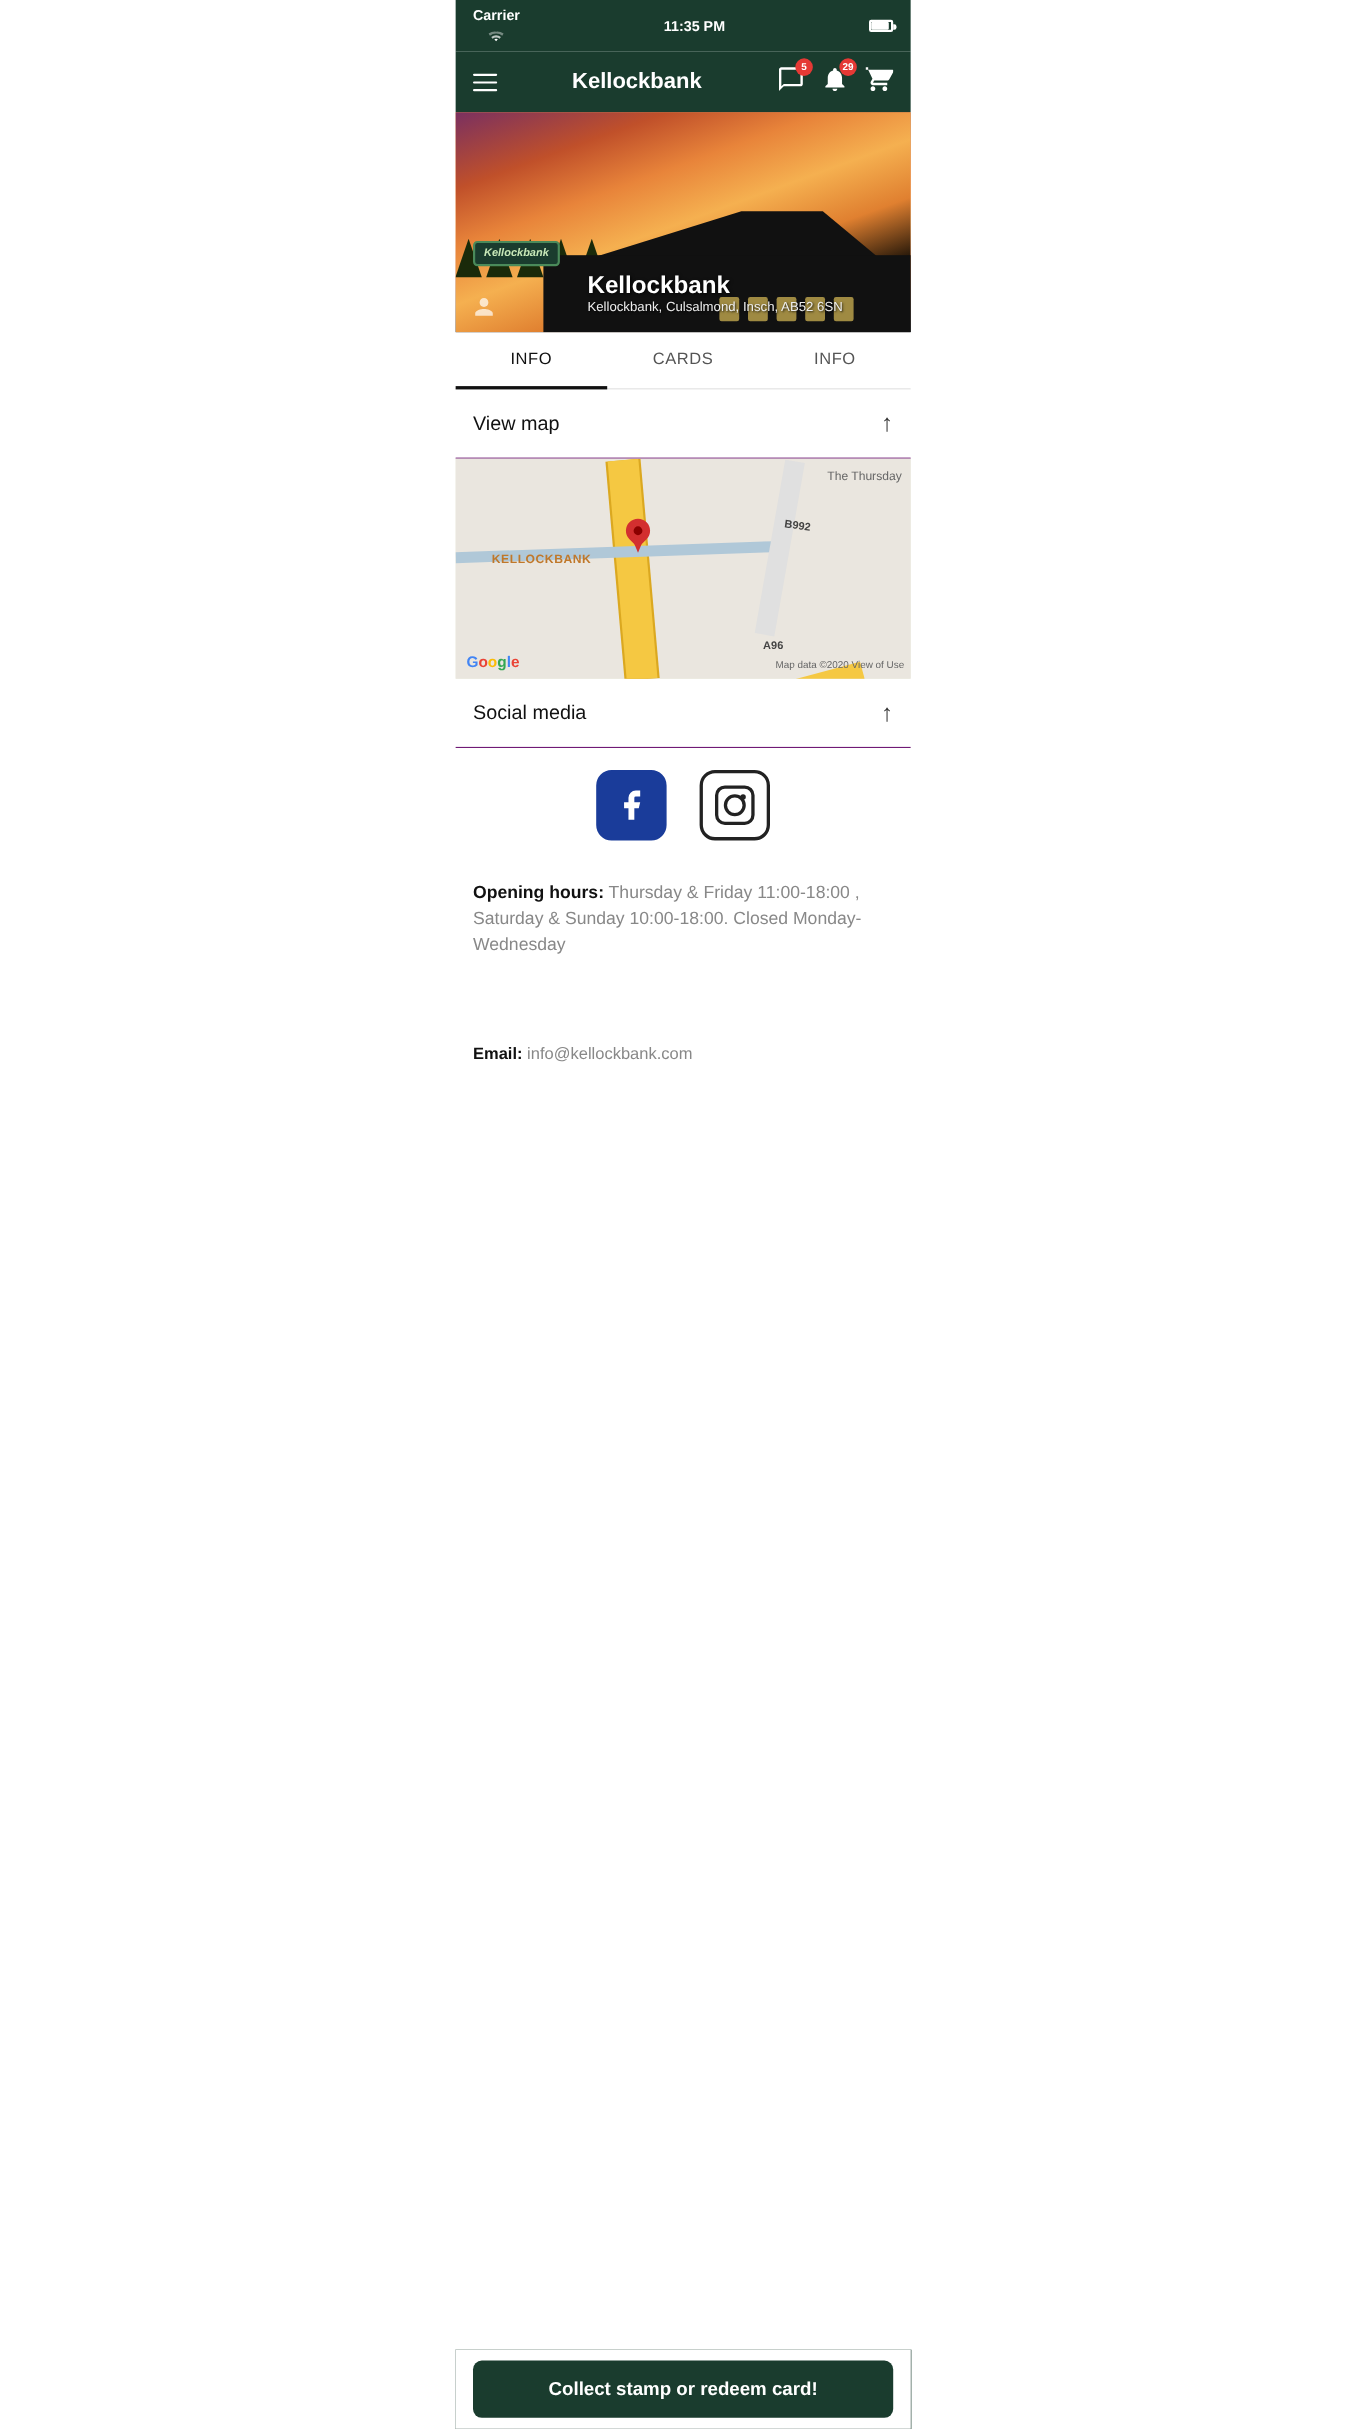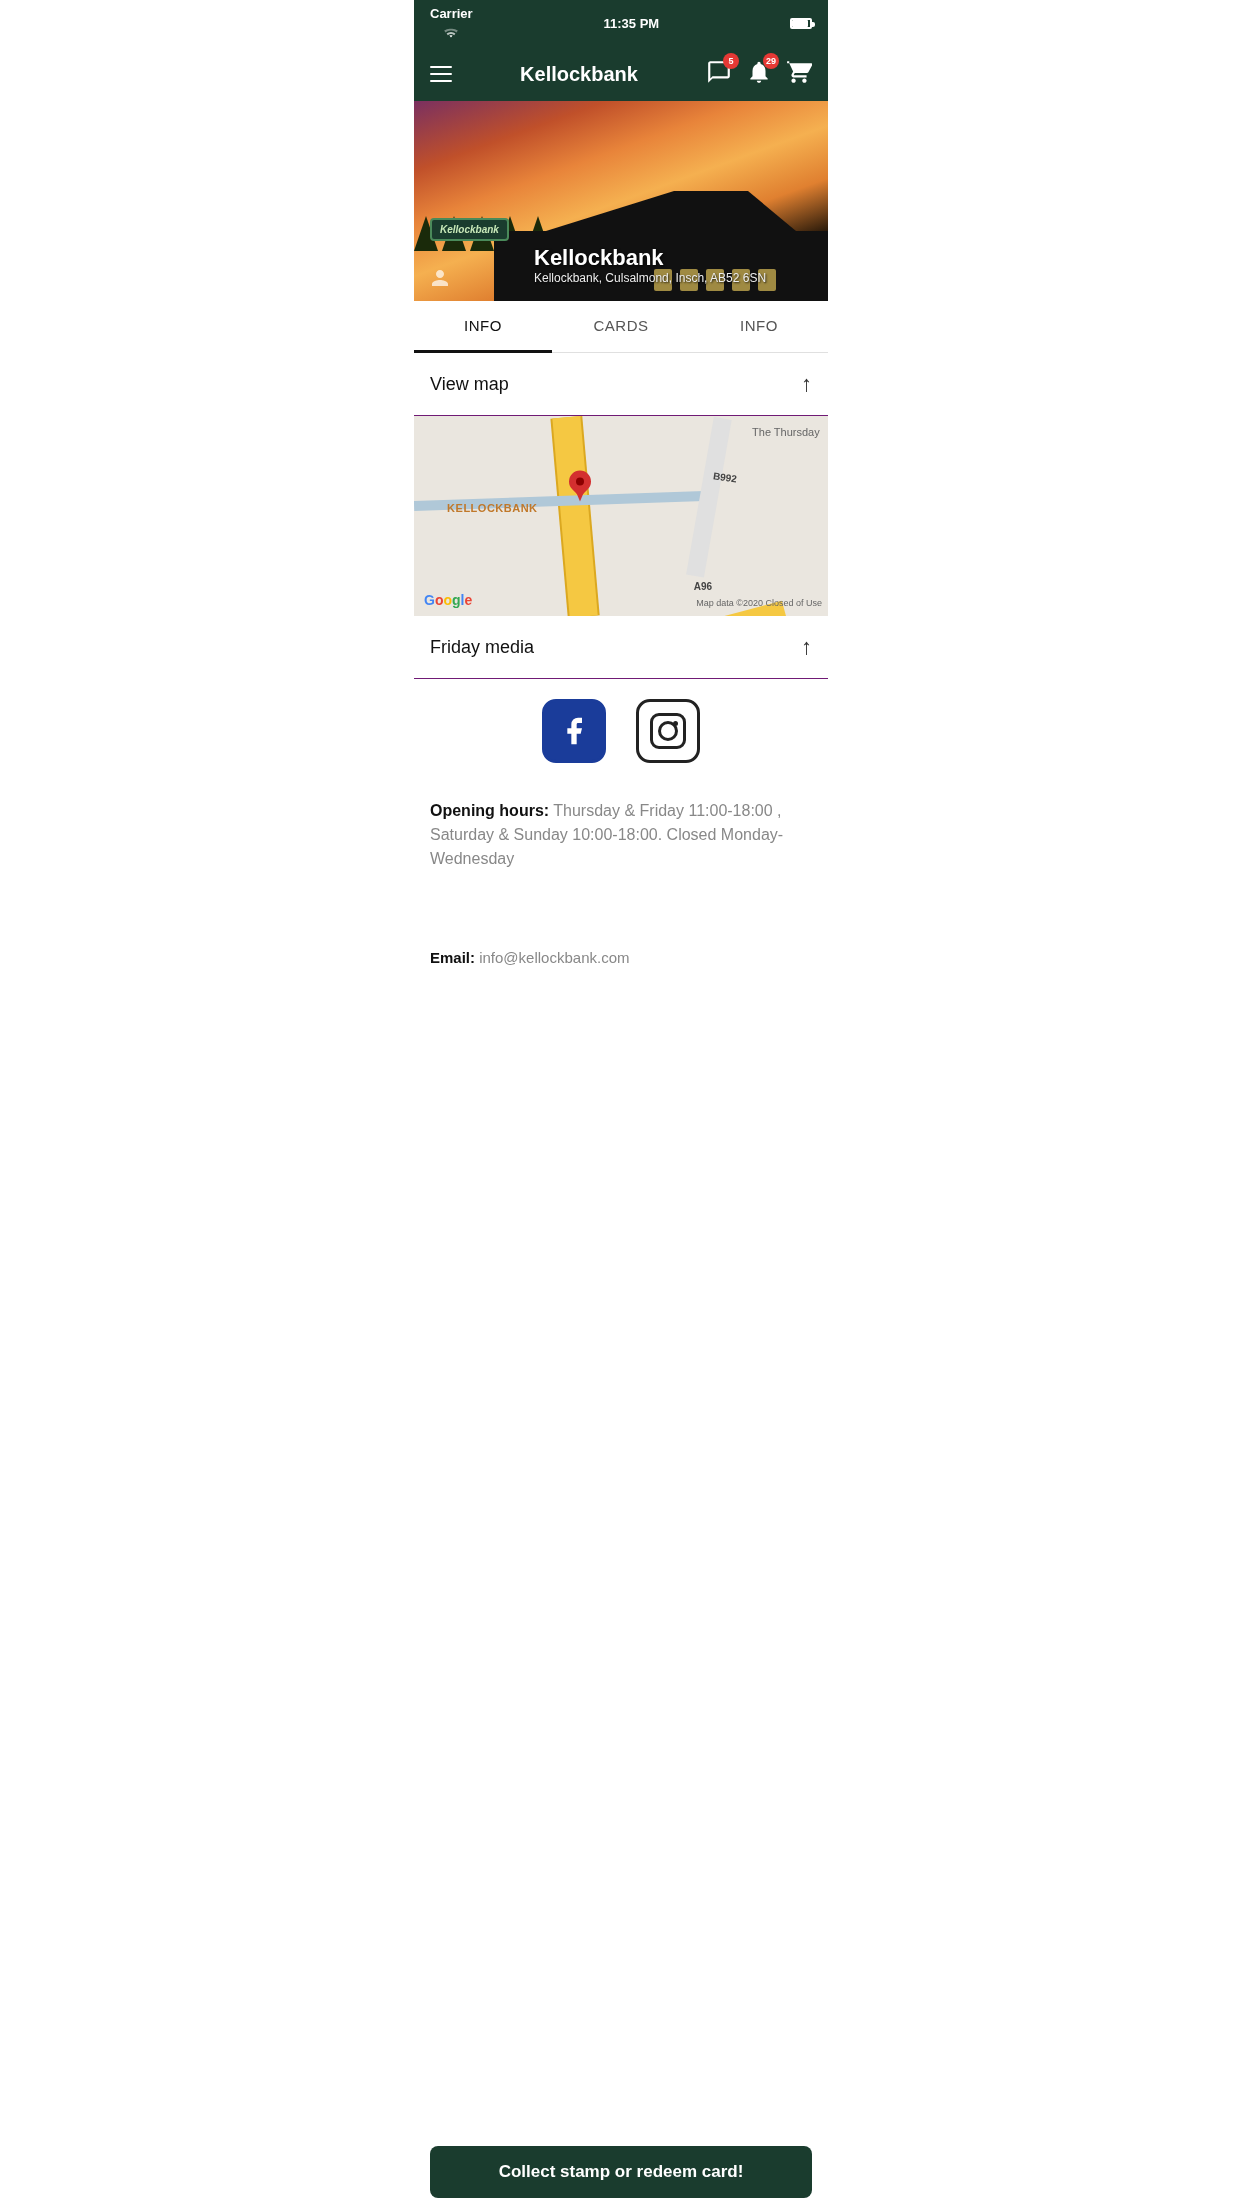--- a/index.html
+++ b/index.html
@@ -571,26 +571,26 @@
 
   <div class="google-logo">
     <span class="g-letter g-b">G</span>
       <span class="g-letter g-r">o</span>
       <span class="g-letter g-y">o</span>
       <span class="g-letter g-g">g</span>
       <span class="g-letter g-l">l</span>
       <span class="g-letter g-e">e</span>
   </div>
   <div class="map-copyright">
-    <span>Map data ©2020</span>&nbsp;<span>Closed of Use</span>
+    <span>Map data ©2020</span>&nbsp;<span>View of Use</span>
   </div>
 </div>
 
 <div class="section-row">
-  <span class="section-label">Friday media</span>
+  <span class="section-label">Social media</span>
   <span class="arrow-up">↑</span>
 </div>
 
 <div class="social-section">
   <div class="social-icon fb-icon">
     <svg width="32" height="32" viewBox="0 0 24 24" fill="white">
       <path d="M18 2h-3a5 5 0 0 0-5 5v3H7v4h3v8h4v-8h3l1-4h-4V7a1 1 0 0 1 1-1h3z"></path>
     </svg>
   </div>
   <div class="social-icon insta-icon">

